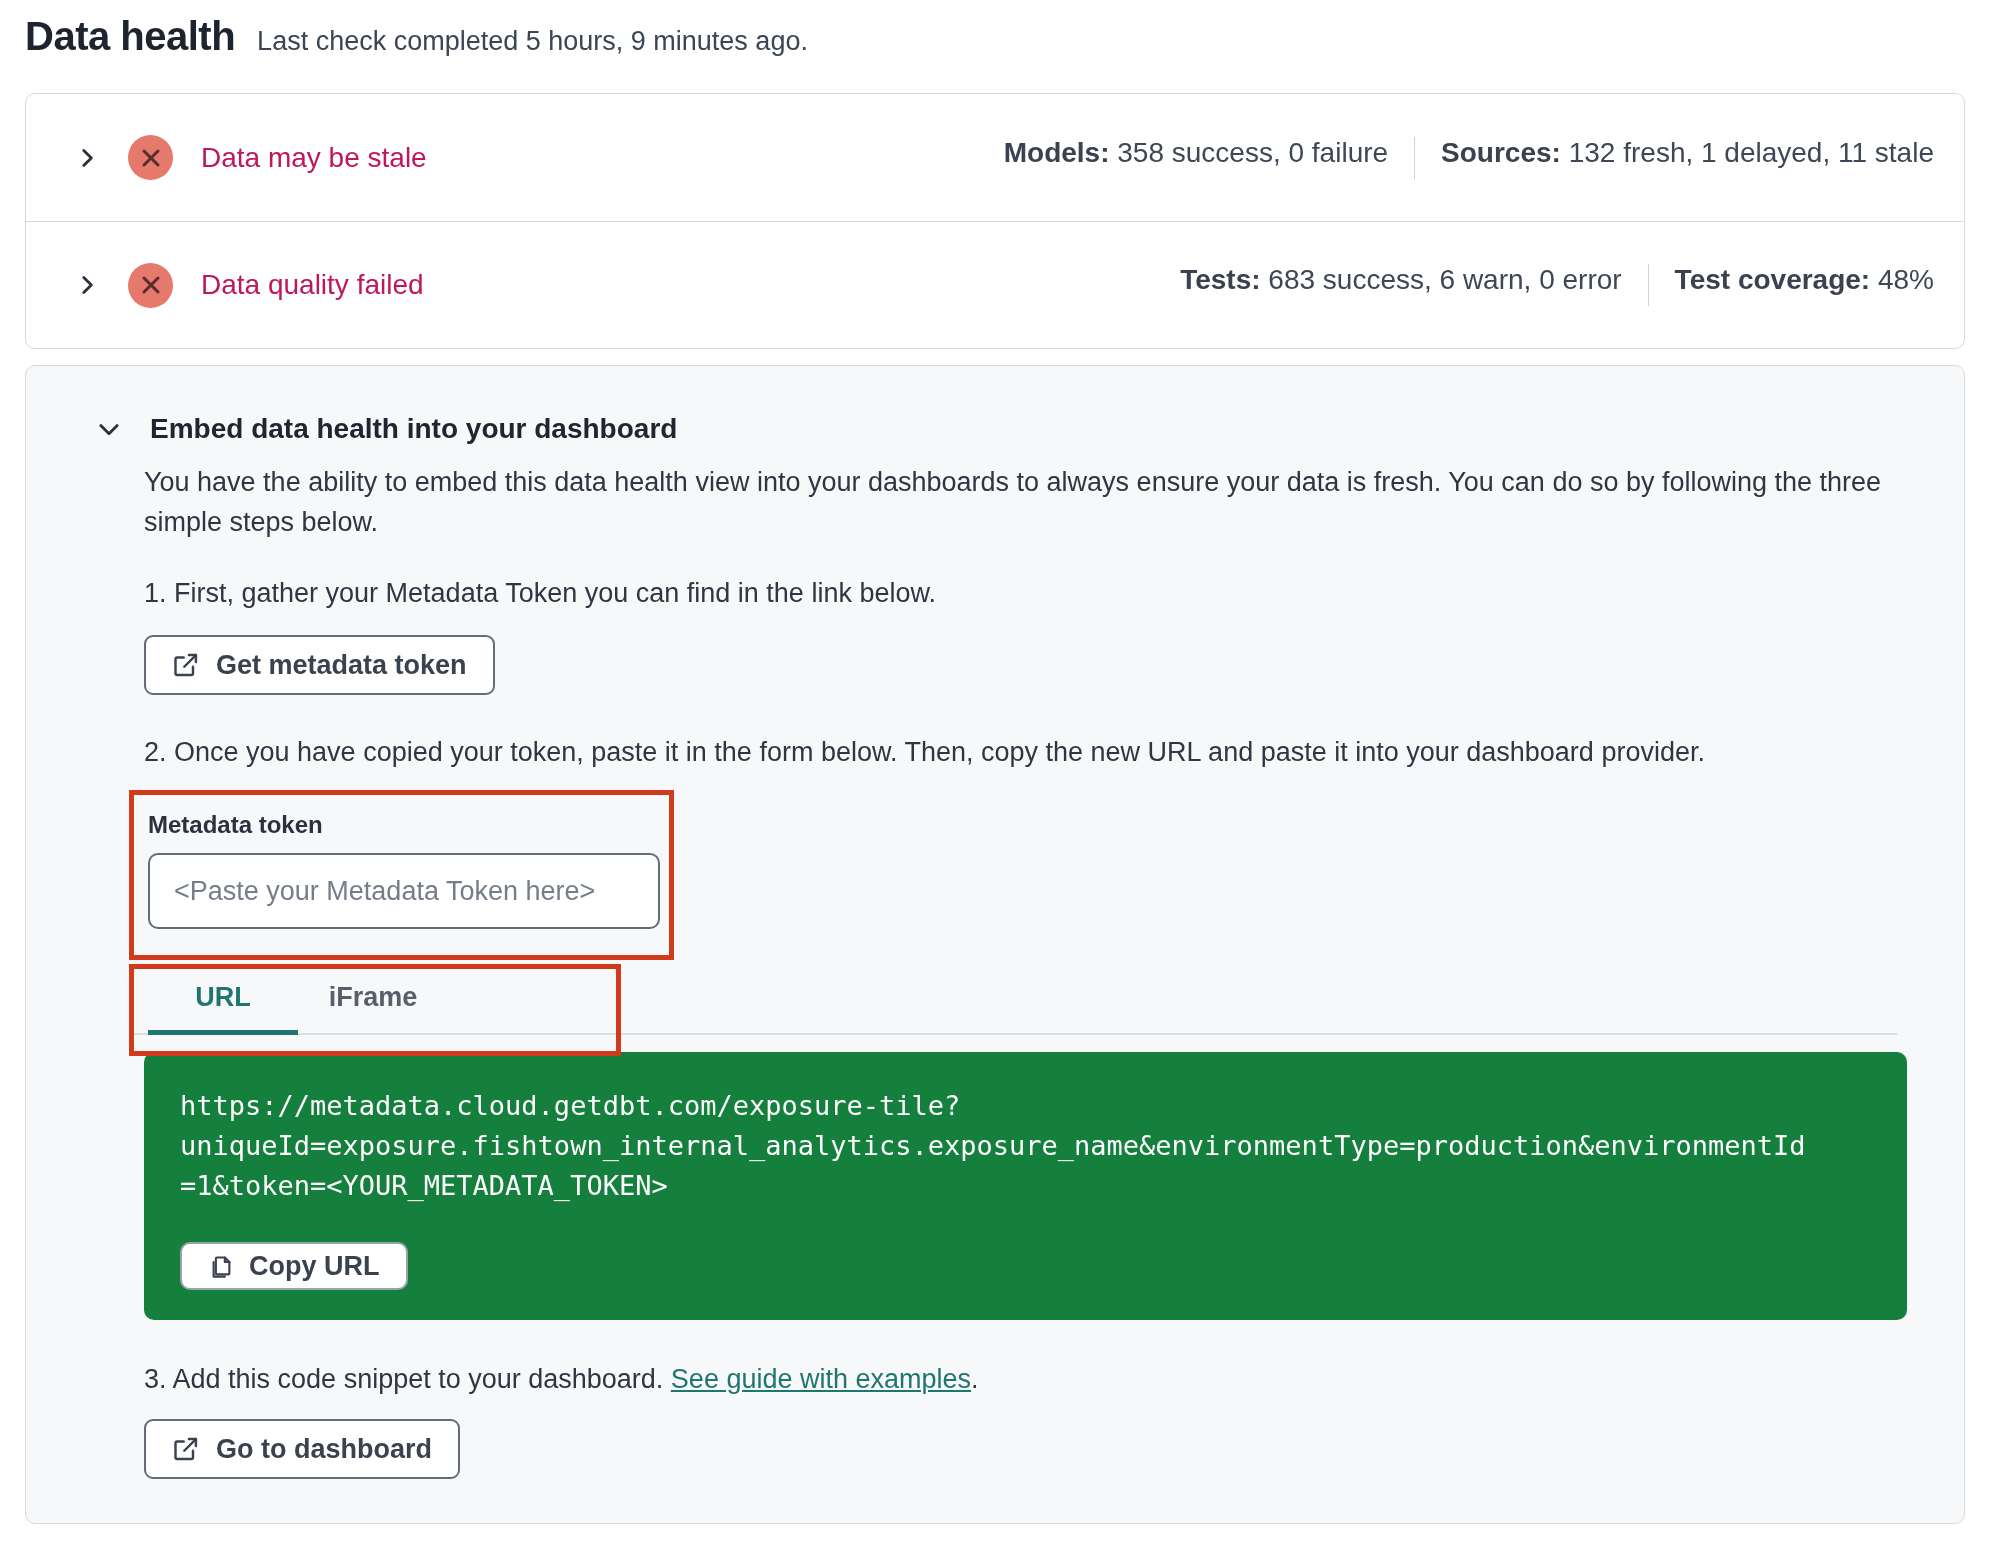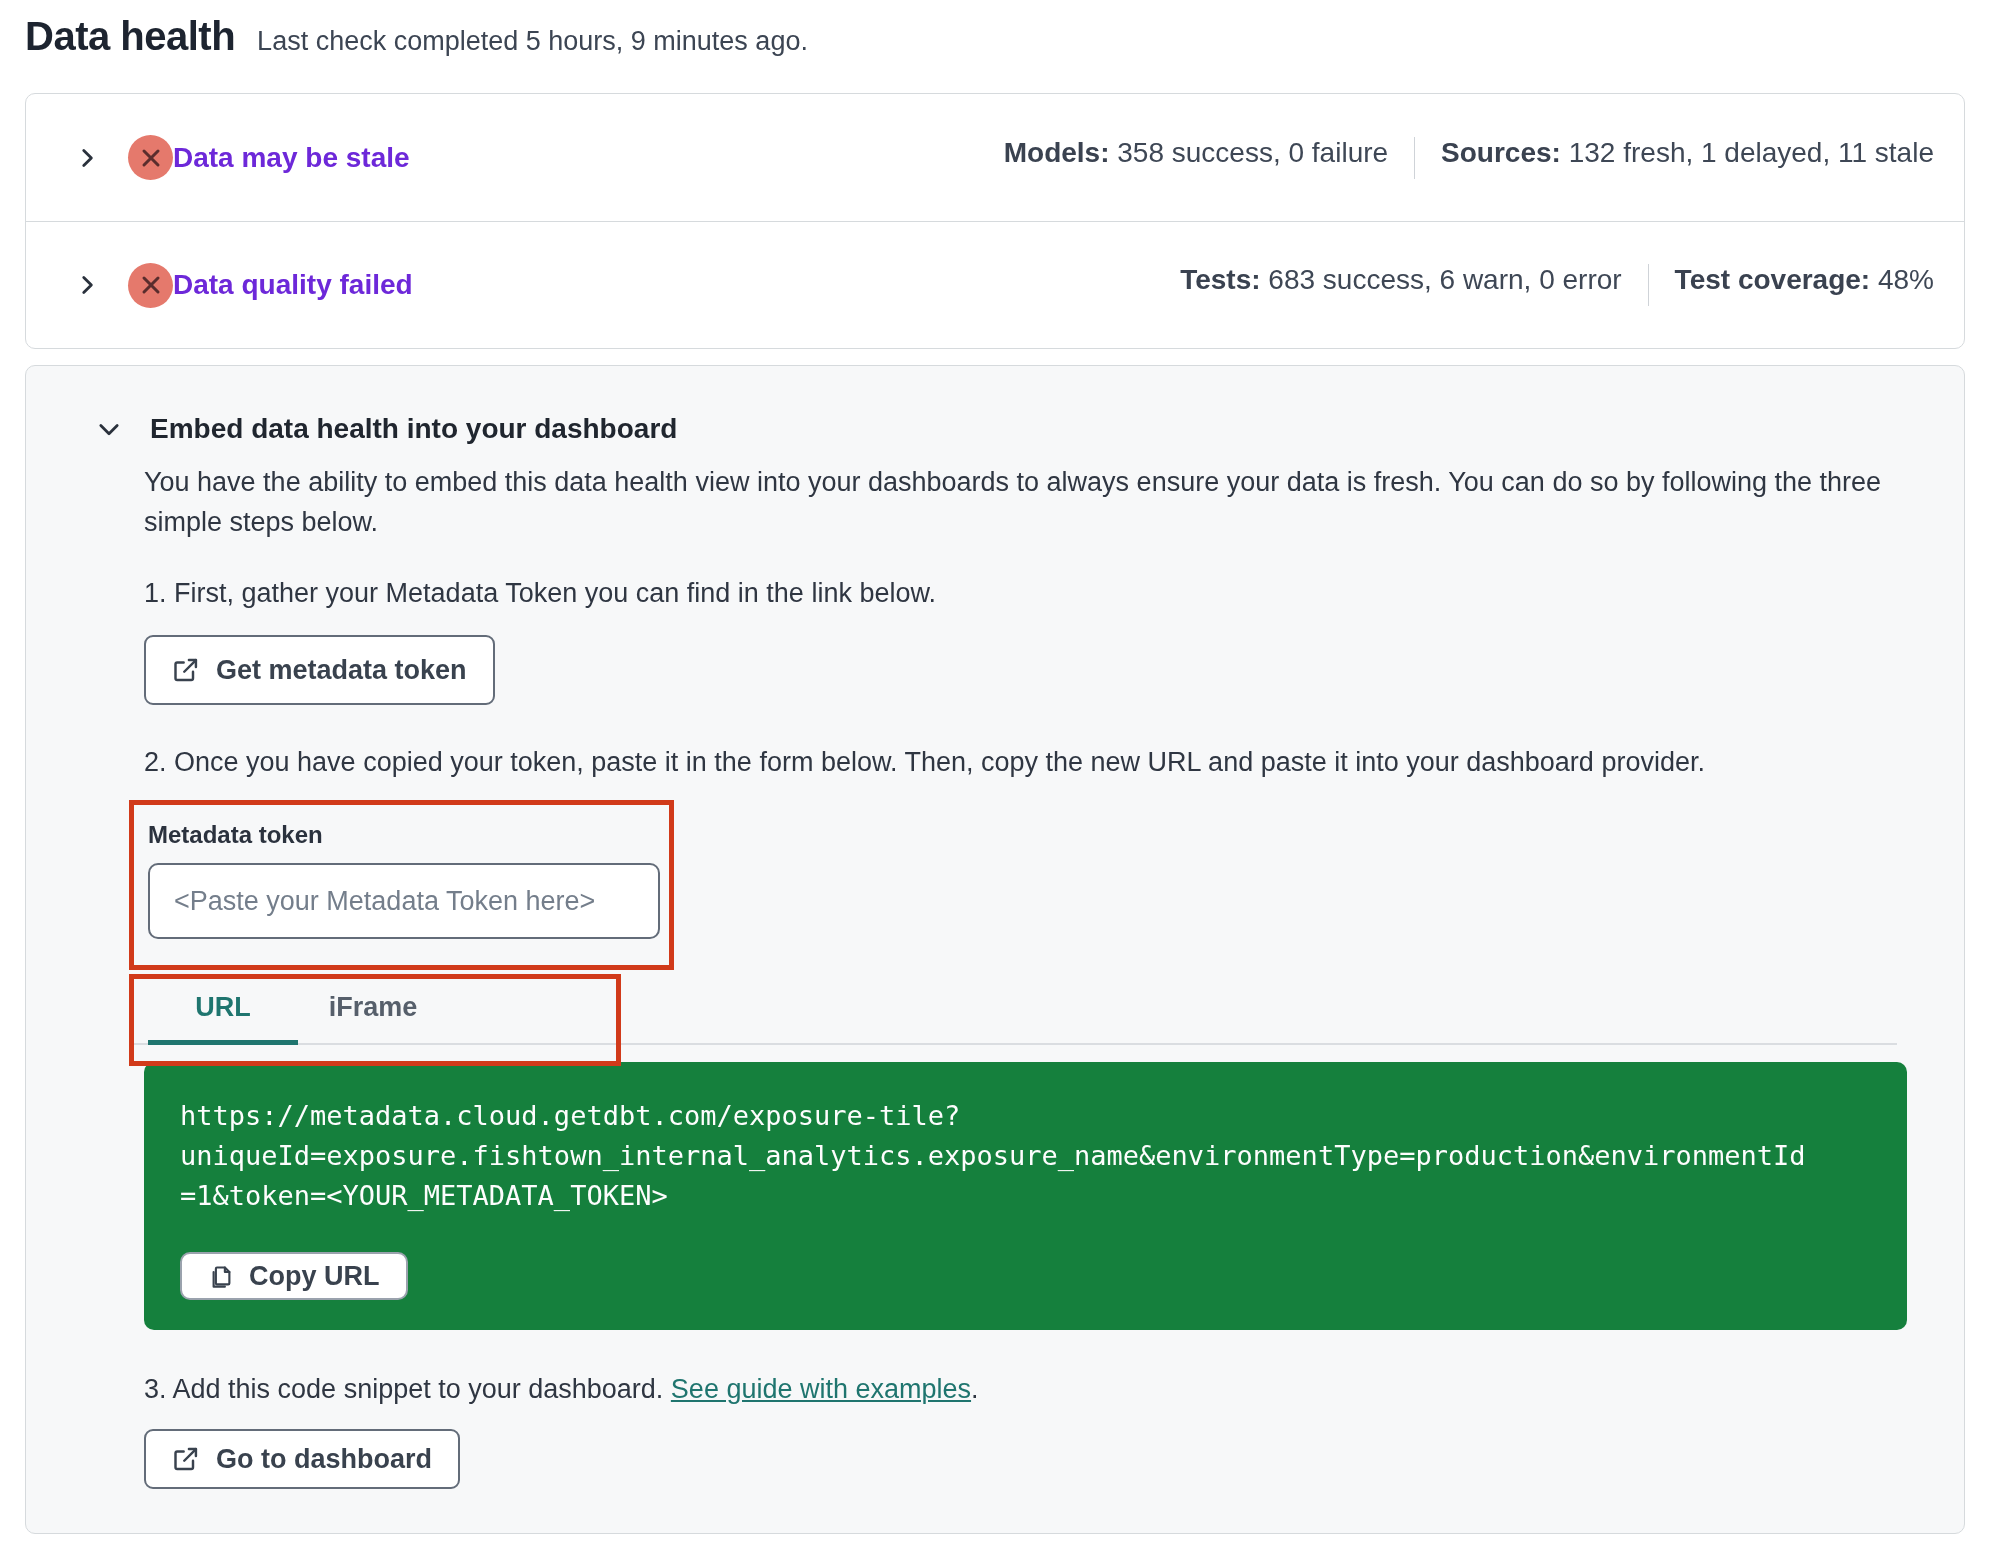--- a/index.html
+++ b/index.html
@@ -16,41 +16,41 @@
   .page-title { margin:0; font-size:40px; font-weight:600; color:#1d2430; letter-spacing:-0.5px; }
   .subtitle { font-size:27px; color:#3c4553; }
 
   
   .status-box { margin-top:34px; border:1px solid #d6dadd; border-radius:10px; background:#fff; }
   .status-row { display:flex; align-items:center; height:127px; padding:0 30px 0 44px; }
   .status-row + .status-row { border-top:1px solid #d6dadd; }
   .chev-btn { background:none; border:none; padding:0; width:34px; height:34px; display:flex; align-items:center; justify-content:center; cursor:pointer; }
   .chev-btn svg { stroke:#2a313c; }
   .err-icon { width:45px; height:45px; border-radius:50%; background:#e5796c; display:flex; align-items:center; justify-content:center; margin-left:24px; flex:none; }
-  .status-title { font-size:28px; font-weight:700; color:#6d28d9; }
+  .status-title { font-size:28px; font-weight:400; color:#be185d; margin-left:28px; }
   .status-stats { margin-left:auto; display:flex; gap:26px; font-size:28px; color:#3e4755; white-space:nowrap; }
   .stat b { font-weight:700; color:#3a4250; }
   .vdiv { width:1px; height:42px; background:#cfd3d8; }
 
   
   .embed-panel { margin-top:16px; background:#f7f8f9; border:1px solid #d6dadd; border-radius:10px; padding:46px 30px 44px; }
   .embed-header { display:flex; align-items:center; gap:24px; padding-left:36px;text-align:center; }
   .embed-title { font-size:28px; font-weight:700; color:#20262f; }
   .embed-content { padding-left:88px; }
   .desc { margin-top:16px; font-size:27px; line-height:40px; color:#2f3642; max-width:1790px; }
   .step-text { font-size:27px; color:#2f3642; }
   .step1-text { margin-top:36px; }
   .step2-text { margin-top:42px; }
   .step3-text { margin-top:44px; }
   .guide-link { color:#1f756f; text-decoration:underline; cursor:pointer; }
 
   .btn {
     display:inline-flex; align-items:center; gap:16px;
     background:#fff; border:2px solid #636c79; border-radius:9px;
-    height:70px; padding:0 26px;
+    height:60px; padding:0 26px;
     font-family:inherit; font-size:27px; font-weight:700; color:#39424e;
     cursor:pointer;
   }
   .btn svg { flex:none; }
   .get-token-btn { margin-top:26px; }
   .dash-btn { margin-top:24px; height:60px;align-items:center; }
 
   
   .red-box-token { margin-top:22px; margin-left:-15px; width:545px; border:5px solid #d13a1a; padding:16px 18px 26px 14px; }
   .field-label { font-size:24px; font-weight:700; color:#2b323e; }

